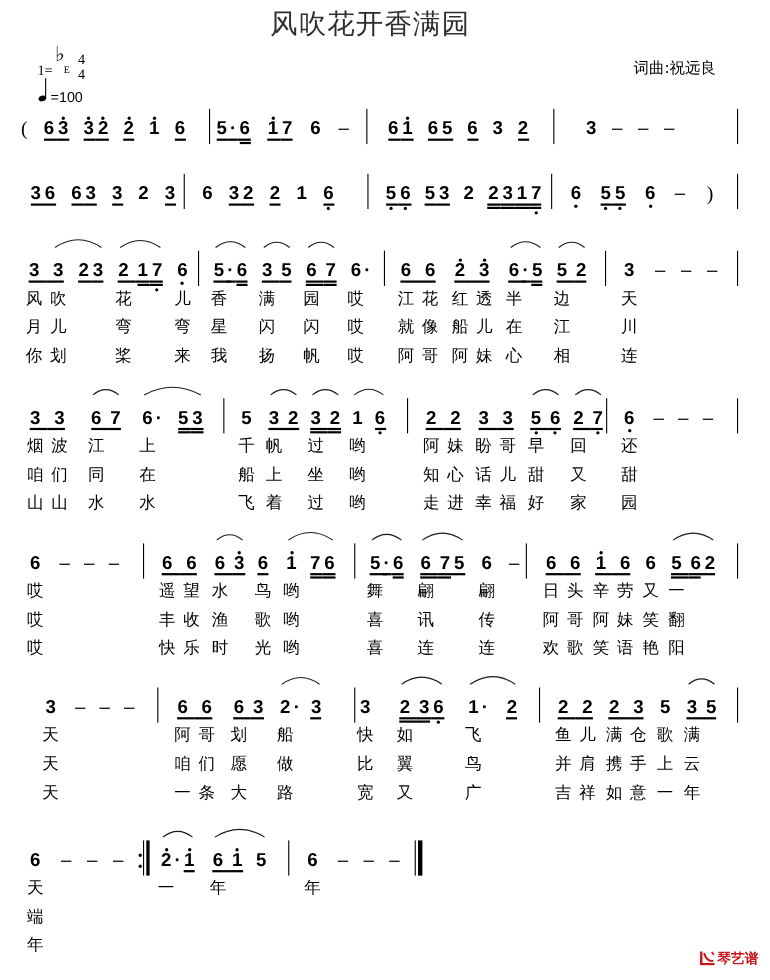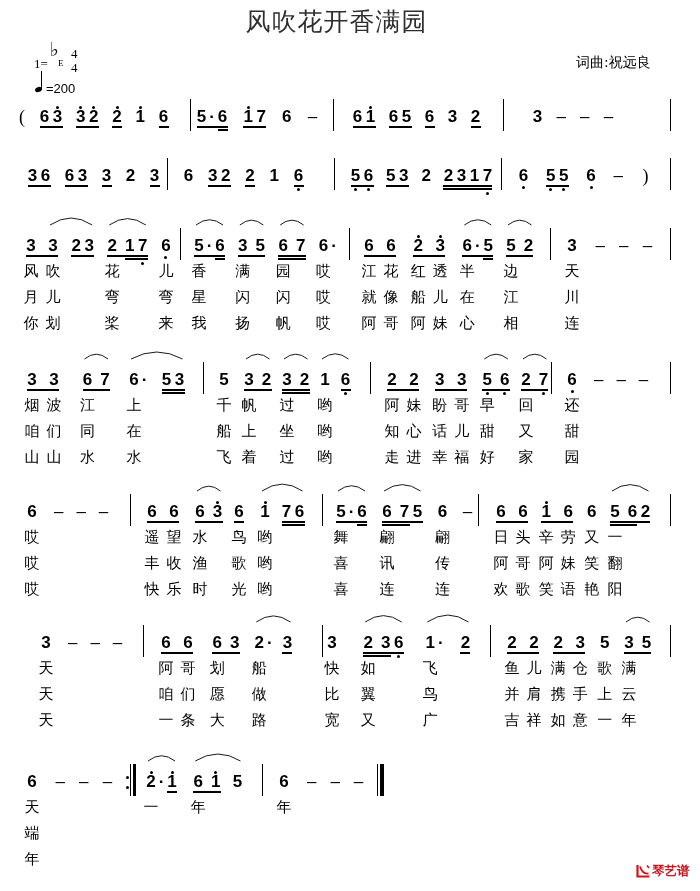--- a/index.html
+++ b/index.html
@@ -53,21 +53,21 @@
   <span class="ks ks-flat">♭</span>
   <span class="ks ks-note">E</span>
   <span class="ks ks-top">4</span>
   <span class="ks ks-bottom">4</span>
 </div>
 
 <div class="tempo-icon">
   <span class="stem"></span>
   <span class="head"></span>
 </div>
-<span class="tempo-val">=200</span>
+<span class="tempo-val">=100</span>
 
 <div class="credits">词曲:祝远良</div>
 
 <div id="score">
     <div class="row" style="top: 97px;">
       <span class="prefix" style="left: 19px;">(</span>
       <div class="measure" style="left: 38px; width: 132px;">
         <div class="group">
           <div class="col" style="width: 13px;">
             <div class="cell">

